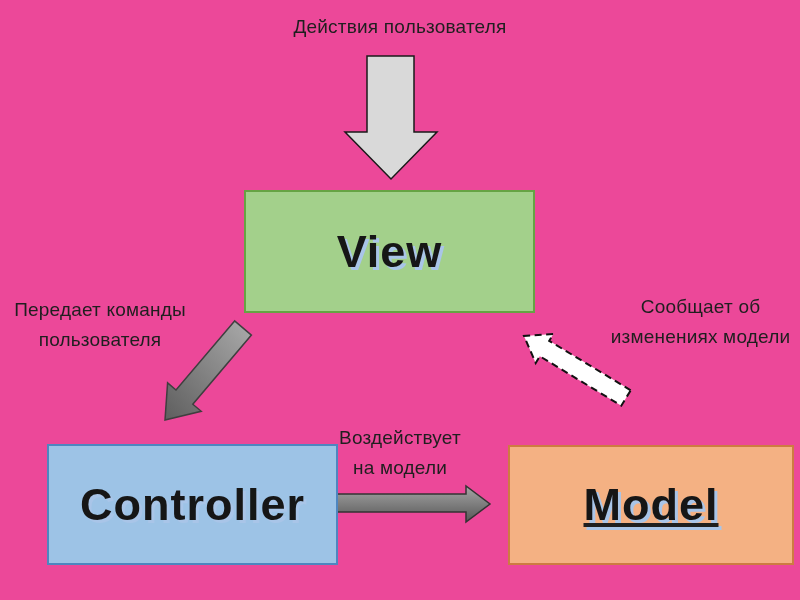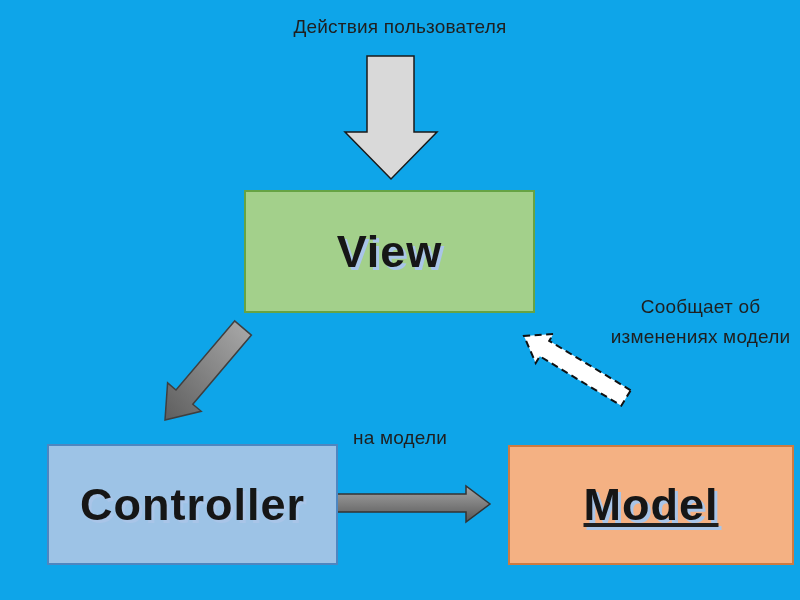--- a/index.html
+++ b/index.html
@@ -29,32 +29,36 @@
   .arrow-diag{left:155px;top:318px;}
   .arrow-dashed{left:516px;top:326px;}
   .center-label{left:300px;top:423px;width:200px;}
   .arrow-horiz{left:312px;top:484px;}
   .controller-box{left:3px;top:444px;width:291px;height:121px;margin-left:44px;}
   .model-box{left:508px;top:445px;width:286px;height:120px;text-decoration:underline;}
 </style>
 </head>
 <body>
 
-<div class="canvas" style="color: rgb(31, 31, 31); background-color: #0ea5e9; --label-shadow: #a9c5e8;">
+<div class="canvas" style="color: rgb(31, 31, 31); background-color: #ec4899; --label-shadow: #a9c5e8;">
 
   <div class="caption top-label">Действия пользователя</div>
 
   <svg class="arrow-down" width="94" height="126" viewBox="0 0 94 126">
     <polygon points="23,1 70,1 70,77 93,77 47,124 1,77 23,77" stroke-width="1.5" fill="#d9d9d9" stroke="#1a1a1a"></polygon>
   </svg>
 
   <div class="box view-box" style="background-color: rgb(163, 208, 139); border-color: rgb(102, 163, 68);">
     <span class="box-label">View</span>
   </div>
 
+  <div class="caption left-label">
+    <div>Передает команды</div>
+    <div>пользователя</div>
+  </div>
 
   <div class="caption right-label">
     <div>Сообщает об</div>
     <div>изменениях модели</div>
   </div>
 
   <svg class="arrow-diag" width="100" height="110" viewBox="0 0 100 110">
     <defs>
       <linearGradient id="gradDiag" x1="1" y1="0" x2="0" y2="1">
         <stop offset="0" stop-color="#ababab"></stop>
@@ -62,20 +66,21 @@
       </linearGradient>
     </defs>
     <polygon points="79.6,2.9 21,72 12.6,64.9 10,102 46.2,93.3 37.8,86.2 96.4,17.1" fill="url(#gradDiag)" stroke-width="1.5" stroke="#3f3f3f"></polygon>
   </svg>
 
   <svg class="arrow-dashed" width="120" height="85" viewBox="0 0 120 85">
     <polygon points="114.7,64.3 33.2,14.8 37.3,8 8,10 19.7,37 23.8,30.2 105.3,79.7" stroke-width="2" stroke-dasharray="7 4.5" fill="#ffffff" stroke="#111111"></polygon>
   </svg>
 
   <div class="caption center-label">
+    <div>Воздействует</div>
     <div>на модели</div>
   </div>
 
   <svg class="arrow-horiz" width="180" height="40" viewBox="0 0 180 40">
     <defs>
       <linearGradient id="gradHoriz" x1="0" y1="0" x2="0" y2="1">
         <stop offset="0" stop-color="#a6a6a6"></stop>
         <stop offset="1" stop-color="#565656"></stop>
       </linearGradient>
     </defs>

